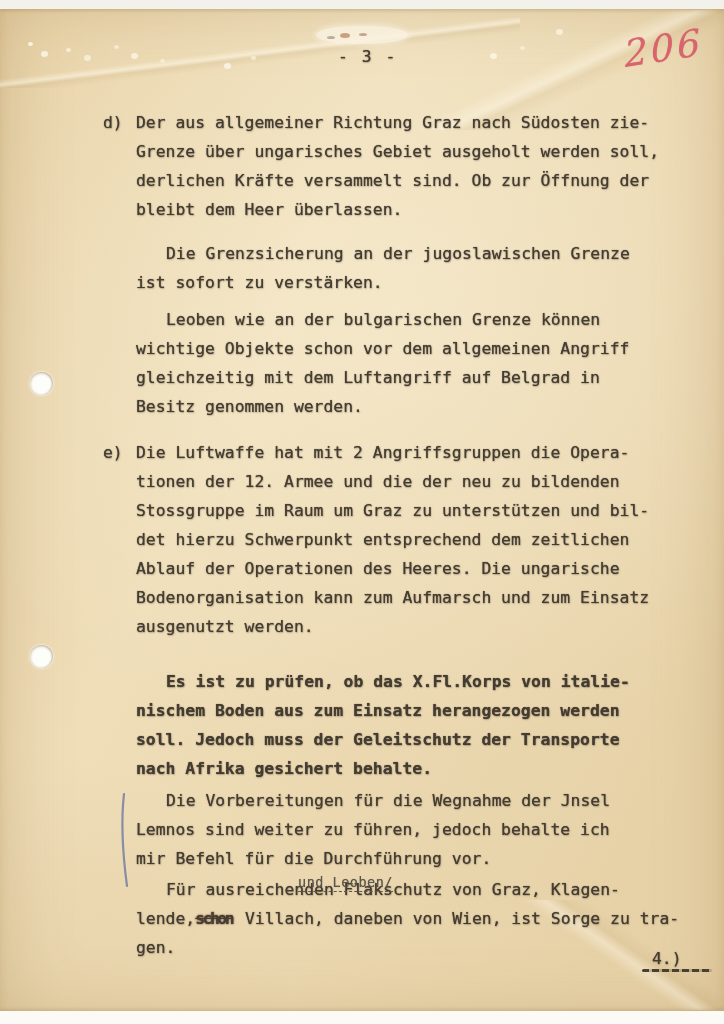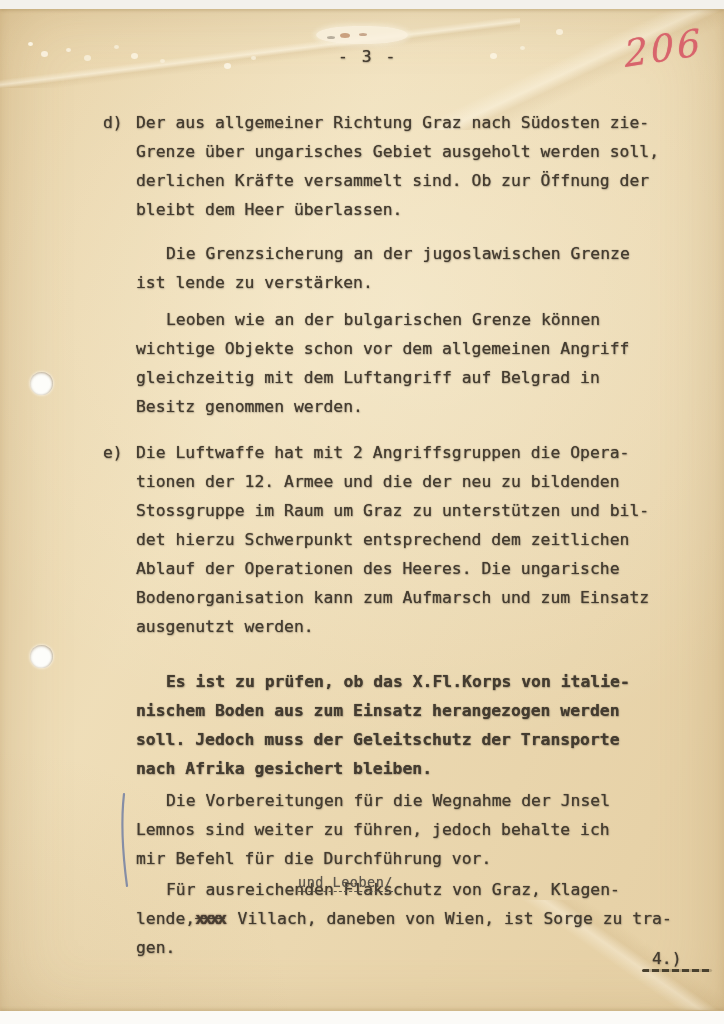--- a/index.html
+++ b/index.html
@@ -130,54 +130,54 @@
 
     <div class="text-column typewritten" id="text-column">
       <div class="pblock pb0">
           <div class="line"><span class="plabel">d)</span>Der aus allgemeiner Richtung Graz nach Südosten zie-</div>
           <div class="line">Grenze über ungarisches Gebiet ausgeholt werden soll,</div>
           <div class="line">derlichen Kräfte versammelt sind. Ob zur Öffnung der</div>
           <div class="line">bleibt dem Heer überlassen.</div>
         </div>
         <div class="pblock pb1">
           <div class="line indent-first">Die Grenzsicherung an der jugoslawischen Grenze</div>
-          <div class="line">ist lende zu verstärken.</div>
+          <div class="line">ist sofort zu verstärken.</div>
         </div>
         <div class="pblock pb2">
           <div class="line indent-first">Leoben wie an der bulgarischen Grenze können</div>
           <div class="line">wichtige Objekte schon vor dem allgemeinen Angriff</div>
           <div class="line">gleichzeitig mit dem Luftangriff auf Belgrad in</div>
           <div class="line">Besitz genommen werden.</div>
         </div>
         <div class="pblock pb3">
           <div class="line"><span class="plabel">e)</span>Die Luftwaffe hat mit 2 Angriffsgruppen die Opera-</div>
           <div class="line">tionen der 12. Armee und die der neu zu bildenden</div>
           <div class="line">Stossgruppe im Raum um Graz zu unterstützen und bil-</div>
           <div class="line">det hierzu Schwerpunkt entsprechend dem zeitlichen</div>
           <div class="line">Ablauf der Operationen des Heeres. Die ungarische</div>
           <div class="line">Bodenorganisation kann zum Aufmarsch und zum Einsatz</div>
           <div class="line">ausgenutzt werden.</div>
         </div>
         <div class="pblock pb4">
           <div class="line indent-first">Es ist zu prüfen, ob das X.Fl.Korps von italie-</div>
           <div class="line">nischem Boden aus zum Einsatz herangezogen werden</div>
           <div class="line">soll. Jedoch muss der Geleitschutz der Transporte</div>
-          <div class="line">nach Afrika gesichert bleiben.</div>
+          <div class="line">nach Afrika gesichert behalte.</div>
         </div>
         <div class="pblock pb5">
           <div class="line indent-first">Die Vorbereitungen für die Wegnahme der Jnsel</div>
           <div class="line">Lemnos sind weiter zu führen, jedoch behalte ich</div>
           <div class="line">mir Befehl für die Durchführung vor.</div>
         </div>
         <div class="flak-block pblock" id="flak-block">
         <div class="insertion">
           <span>und Leoben/</span>
         </div>
         <div class="line indent-first"><span>Für ausreichenden Flakschutz von Graz, Klagen-</span></div>
-        <div class="line"><span>lende,</span><span class="struck">xxxx</span><span> Villach, daneben von Wien, ist Sorge zu tra-</span></div>
+        <div class="line"><span>lende,</span><span class="struck">schon</span><span> Villach, daneben von Wien, ist Sorge zu tra-</span></div>
         <div class="line"><span>gen.</span></div>
       </div>
     </div>
 
     <div class="catchword-wrap">
       <span class="typewritten catchword">4.)</span>
       <div class="catchword-underline"></div>
     </div>
   </div>
   <div class="edge-top"></div>

